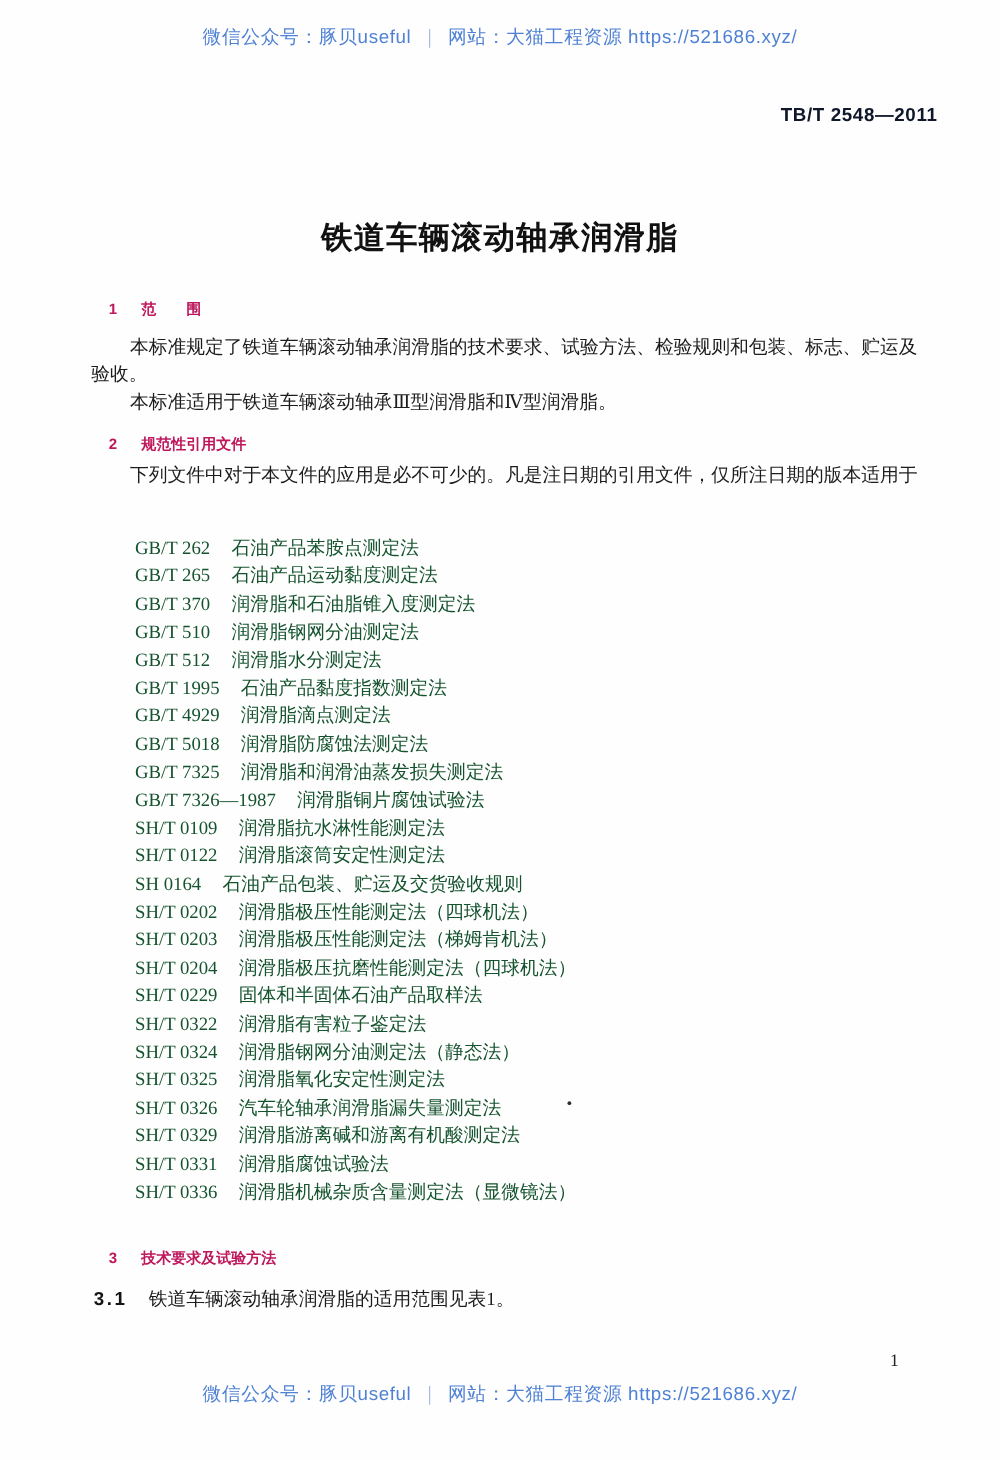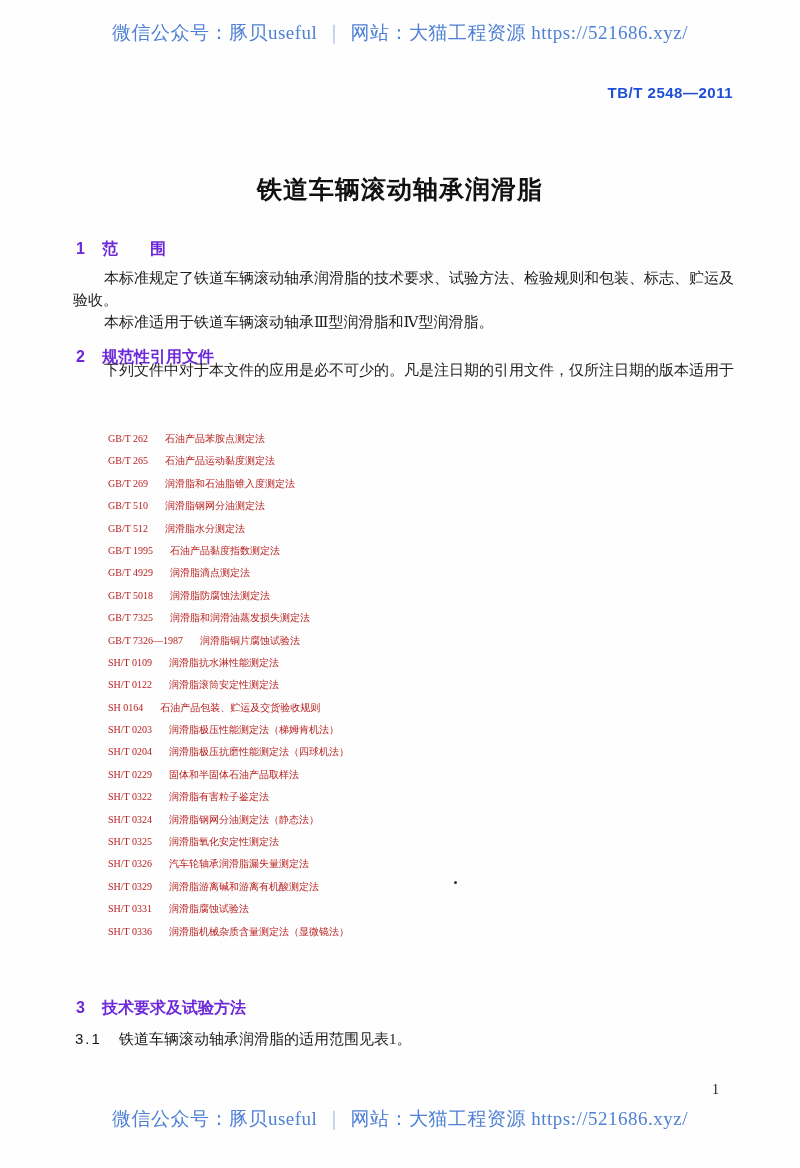--- a/index.html
+++ b/index.html
@@ -4,66 +4,66 @@
 <style>
   html,body { margin:0; padding:0; background:#ffffff; }
   .page {
     position:relative; width:800px; height:1168px; background:#fefefe;
     font-family:"Liberation Serif","DejaVu Serif",serif; color:#1f1f1f;
     overflow:hidden;
   }
   
   .wm {
     position:absolute; left:0; width:100%; text-align:center;
-    font-size:19px; letter-spacing:.5px; color:#4f81d4;
-    font-family:Liberation Serif, serif;
+    font-size:15px; letter-spacing:.5px; color:#4f81d4;
+    font-family:Liberation Sans, sans-serif;
     white-space:nowrap;
   }
   .wm-top { top:20px; }
   .wm-bottom { top:1106px; }
   .wm .sep { color:#9fb9e6; padding:0 7px; font-weight:normal; }
   
   .doc-num {
-    position:absolute; top:84px; right:67px;
+    position:absolute; top:84px; right:50px;
     font-family:"Liberation Sans","DejaVu Sans",sans-serif;
-    font-weight:bold; font-size:15px; letter-spacing:.5px; color:#1d4ed8;text-align:right;
+    font-weight:bold; font-size:15px; letter-spacing:.5px; color:#0f172a;text-align:right;
   }
   
   .title {
     position:absolute; top:173px; left:0; width:100%; text-align:center;
     font-family:"Liberation Sans","DejaVu Sans",sans-serif;
     font-weight:bold; font-size:25px; letter-spacing:1px; color:#111;
   }
   
   .sec-head {
-    position:absolute; left:76px; white-space:nowrap;
+    position:absolute; left:87px; white-space:nowrap;
     font-family:"Liberation Sans","DejaVu Sans",sans-serif;
-    font-weight:bold; font-size:16px; color:#6d28d9;
+    font-weight:bold; font-size:12px; color:#be185d;
   }
   .sec-head .num { display:inline-block; min-width:26px; }
   #sec1-head { top:239px; }
   #sec2-head { top:347px; }
   #sec3-head { top:998px; }
   
   .pline {
     position:absolute; left:73px; width:662px;
     font-size:15px; line-height:20px; color:#1c1c1c; white-space:nowrap;
   }
   .pline.ind { text-indent:31px; }
   #s1l0 { top:268px; } #s1l1 { top:290px; } #s1l2 { top:312px; }
-  #s2l0 { top:360px; } #s2l1 { top:400px; }
+  #s2l0 { top:371px; } #s2l1 { top:400px; }
   
   .ref-list { position:absolute; left:108px; top:428px; width:620px; }
-  .ref-item { height:22.4px; line-height:22.4px; font-size:10px; white-space:nowrap; color:#b91c1c; }
+  .ref-item { height:22.4px; line-height:22.4px; font-size:15px; white-space:nowrap; color:#14532d; }
   .ref-code { margin-right:17px; }
   
   .clause { position:absolute; left:75px; top:1030px; font-size:15px; white-space:nowrap; color:#1c1c1c; }
   .clause .clause-num {
     display:inline-block; width:44px; letter-spacing:2px;
-    font-family:"Liberation Sans","DejaVu Sans",sans-serif; font-weight:normal; color:#141414;
+    font-family:"Liberation Sans","DejaVu Sans",sans-serif; font-weight:bold; color:#141414;
   }
   
   .page-num { position:absolute; left:712px; top:1082px; font-size:14px; color:#222; }
   
   .artifact-dot { position:absolute; left:454px; top:881px; width:3px; height:3px; border-radius:50%; background:#2e2e2e; }
 </style>
 </head>
 <body>
 
 <div class="page">
@@ -80,31 +80,32 @@
   <div class="pline" id="s1l1">验收。</div>
   <div class="pline ind" id="s1l2">本标准适用于铁道车辆滚动轴承Ⅲ型润滑脂和Ⅳ型润滑脂。</div>
 
   <div class="sec-head" id="sec2-head"><span class="num">2</span><span>规范性引用文件</span></div>
 
   <div class="pline ind" id="s2l0">下列文件中对于本文件的应用是必不可少的。凡是注日期的引用文件，仅所注日期的版本适用于</div>
 
   <div class="ref-list">
     <div class="ref-item"><span class="ref-code">GB/T 262</span><span>石油产品苯胺点测定法</span></div>
     <div class="ref-item"><span class="ref-code">GB/T 265</span><span>石油产品运动黏度测定法</span></div>
-    <div class="ref-item"><span class="ref-code">GB/T 269</span><span>润滑脂和石油脂锥入度测定法</span></div>
+    <div class="ref-item"><span class="ref-code">GB/T 370</span><span>润滑脂和石油脂锥入度测定法</span></div>
     <div class="ref-item"><span class="ref-code">GB/T 510</span><span>润滑脂钢网分油测定法</span></div>
     <div class="ref-item"><span class="ref-code">GB/T 512</span><span>润滑脂水分测定法</span></div>
     <div class="ref-item"><span class="ref-code">GB/T 1995</span><span>石油产品黏度指数测定法</span></div>
     <div class="ref-item"><span class="ref-code">GB/T 4929</span><span>润滑脂滴点测定法</span></div>
     <div class="ref-item"><span class="ref-code">GB/T 5018</span><span>润滑脂防腐蚀法测定法</span></div>
     <div class="ref-item"><span class="ref-code">GB/T 7325</span><span>润滑脂和润滑油蒸发损失测定法</span></div>
     <div class="ref-item"><span class="ref-code">GB/T 7326—1987</span><span>润滑脂铜片腐蚀试验法</span></div>
     <div class="ref-item"><span class="ref-code">SH/T 0109</span><span>润滑脂抗水淋性能测定法</span></div>
     <div class="ref-item"><span class="ref-code">SH/T 0122</span><span>润滑脂滚筒安定性测定法</span></div>
     <div class="ref-item"><span class="ref-code">SH 0164</span><span>石油产品包装、贮运及交货验收规则</span></div>
+    <div class="ref-item"><span class="ref-code">SH/T 0202</span><span>润滑脂极压性能测定法（四球机法）</span></div>
     <div class="ref-item"><span class="ref-code">SH/T 0203</span><span>润滑脂极压性能测定法（梯姆肯机法）</span></div>
     <div class="ref-item"><span class="ref-code">SH/T 0204</span><span>润滑脂极压抗磨性能测定法（四球机法）</span></div>
     <div class="ref-item"><span class="ref-code">SH/T 0229</span><span>固体和半固体石油产品取样法</span></div>
     <div class="ref-item"><span class="ref-code">SH/T 0322</span><span>润滑脂有害粒子鉴定法</span></div>
     <div class="ref-item"><span class="ref-code">SH/T 0324</span><span>润滑脂钢网分油测定法（静态法）</span></div>
     <div class="ref-item"><span class="ref-code">SH/T 0325</span><span>润滑脂氧化安定性测定法</span></div>
     <div class="ref-item"><span class="ref-code">SH/T 0326</span><span>汽车轮轴承润滑脂漏失量测定法</span></div>
     <div class="ref-item"><span class="ref-code">SH/T 0329</span><span>润滑脂游离碱和游离有机酸测定法</span></div>
     <div class="ref-item"><span class="ref-code">SH/T 0331</span><span>润滑脂腐蚀试验法</span></div>
     <div class="ref-item"><span class="ref-code">SH/T 0336</span><span>润滑脂机械杂质含量测定法（显微镜法）</span></div>

